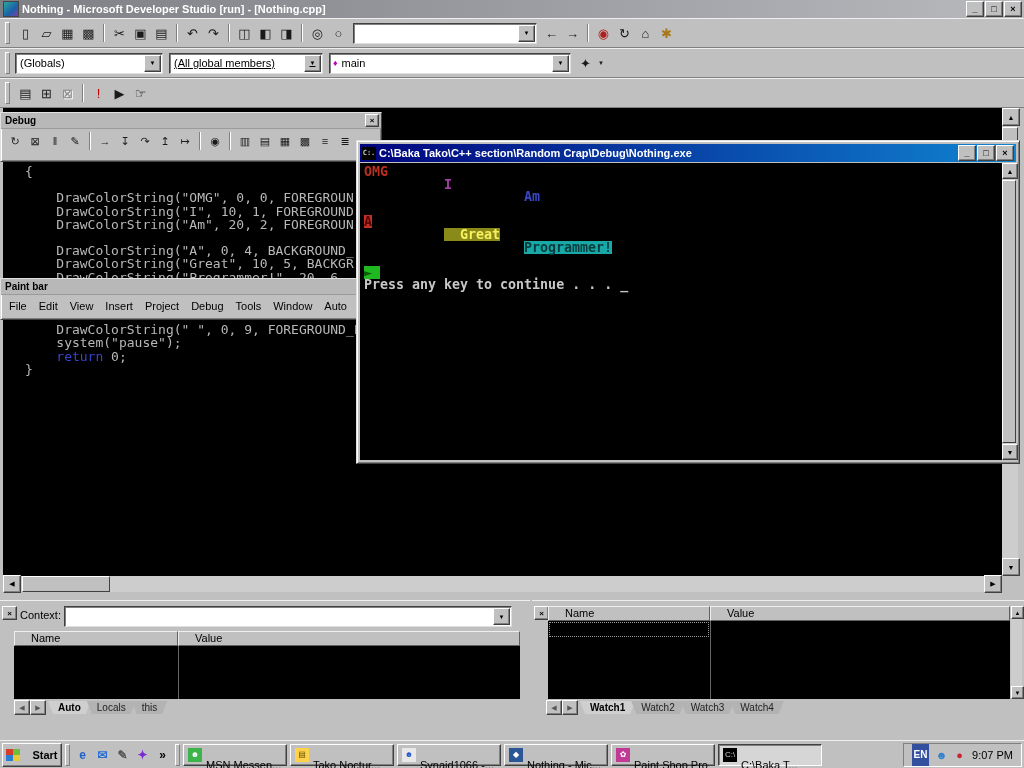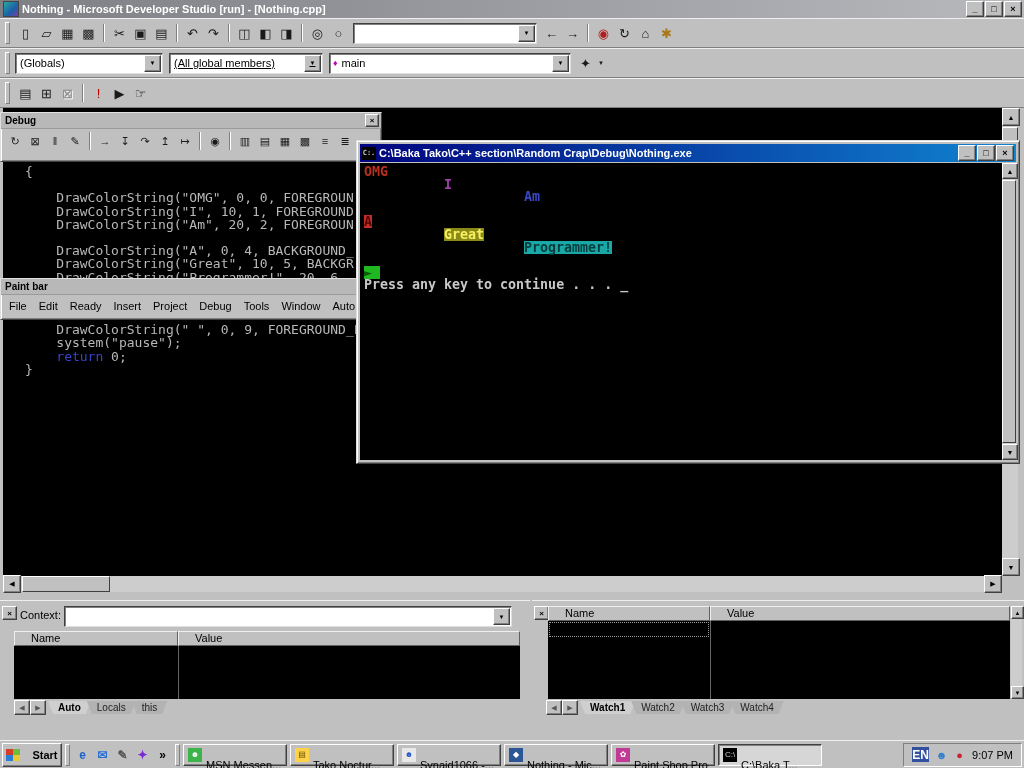--- a/index.html
+++ b/index.html
@@ -85,21 +85,21 @@
     linear-gradient(to right,#d43d2a 50%,#6cbf3c 50%) top / 100% 50% no-repeat,
     linear-gradient(to right,#2a7fd4 50%,#e9c832 50%) bottom / 100% 50% no-repeat;}
   .tgrip{width:3px;height:20px;border:1px solid;border-color:#fff #808080 #808080 #fff;flex:none;}
   #qlaunch{display:flex;align-items:center;gap:1px;}
   .qbtn{width:19px;height:19px;display:flex;align-items:center;justify-content:center;font-size:12px;font-weight:bold;}
   #task-list{display:flex;align-items:center;gap:3px;flex:1;min-width:0;}
   .taskbtn{width:104px;height:22px;display:flex;align-items:center;gap:4px;padding:0 4px;box-sizing:border-box;font-size:11px;flex:none;}
   .taskbtn .tlabel{white-space:nowrap;overflow:hidden;flex:1;margin-top:21px;}
   .ticon{width:14px;height:14px;flex:none;display:flex;align-items:center;justify-content:center;font-size:8px;overflow:hidden;}
   #tray{height:22px;display:flex;align-items:center;gap:5px;padding:0 8px;flex:none;}
-  #lang-ind{width:17px;height:15px;background:#33509e;color:#fff;font-size:12px;font-weight:bold;display:flex;align-items:center;justify-content:center;}
+  #lang-ind{width:17px;height:22px;background:#33509e;color:#fff;font-size:10px;font-weight:bold;display:flex;align-items:center;justify-content:center;}
   .trayicon{width:15px;height:15px;display:flex;align-items:center;justify-content:center;font-size:11px;}
   #clock{font-size:11px;}
 </style>
 </head>
 <body>
 
 <div id="screen">
 
   <div id="titlebar">
     <div id="app-icon"></div>
@@ -241,21 +241,21 @@
   </div>
 
   <div class="floatwin out" style="left:0;top:278px;width:380px;height:40px;">
     <div class="float-title">
       <span class="ft">Paint bar</span>
       <div class="xbtn btn3d">×</div>
     </div>
     <div class="menu-row">
         <div class="menu-item">File</div>
         <div class="menu-item">Edit</div>
-        <div class="menu-item">Ready</div>
+        <div class="menu-item">View</div>
         <div class="menu-item">Insert</div>
         <div class="menu-item">Project</div>
         <div class="menu-item">Debug</div>
         <div class="menu-item">Tools</div>
         <div class="menu-item">Window</div>
         <div class="menu-item">Auto</div>
       </div>
   </div>
 
   <div id="console" class="out">
@@ -265,21 +265,21 @@
       <div class="capbtn btn3d">_</div>
       <div class="capbtn btn3d">□</div>
       <div class="capbtn btn3d">×</div>
     </div>
     <div id="console-client">
       <div id="console-cells">
           <span style="left: 0px; top: 0px; color: rgb(184, 48, 32);">OMG</span>
           <span style="left: 80px; top: 12.6px; color: rgb(160, 64, 168);">I</span>
           <span style="left: 160px; top: 25.2px; color: rgb(56, 72, 200);">Am</span>
           <span style="left: 0px; top: 50.4px; color: rgb(90, 0, 0); background: rgb(192, 48, 40);">A</span>
-          <span style="left: 80px; top: 63px; color: rgb(248, 240, 96); background: rgb(138, 138, 24);">Great</span>
+          <span style="left: 80px; top: 63px; color: rgb(248, 240, 96); background: rgb(138, 138, 24); padding-left: 16px;">Great</span>
           <span style="left: 160px; top: 75.6px; color: rgb(8, 60, 60); background: rgb(24, 168, 168);">Programmer!</span>
           <span style="left: 0px; top: 100.8px; color: rgb(10, 90, 10); background: rgb(32, 184, 32);">► </span>
           <span style="left: 0px; top: 113.4px; color: rgb(200, 200, 200);">Press any key to continue . . . _</span>
         </div>
     </div>
     <div id="console-vscroll">
       <div class="sbtn btn3d">▲</div>
       <div class="vthumb" style="flex:1;margin:1px 0;"></div>
       <div class="sbtn btn3d">▼</div>
     </div>

